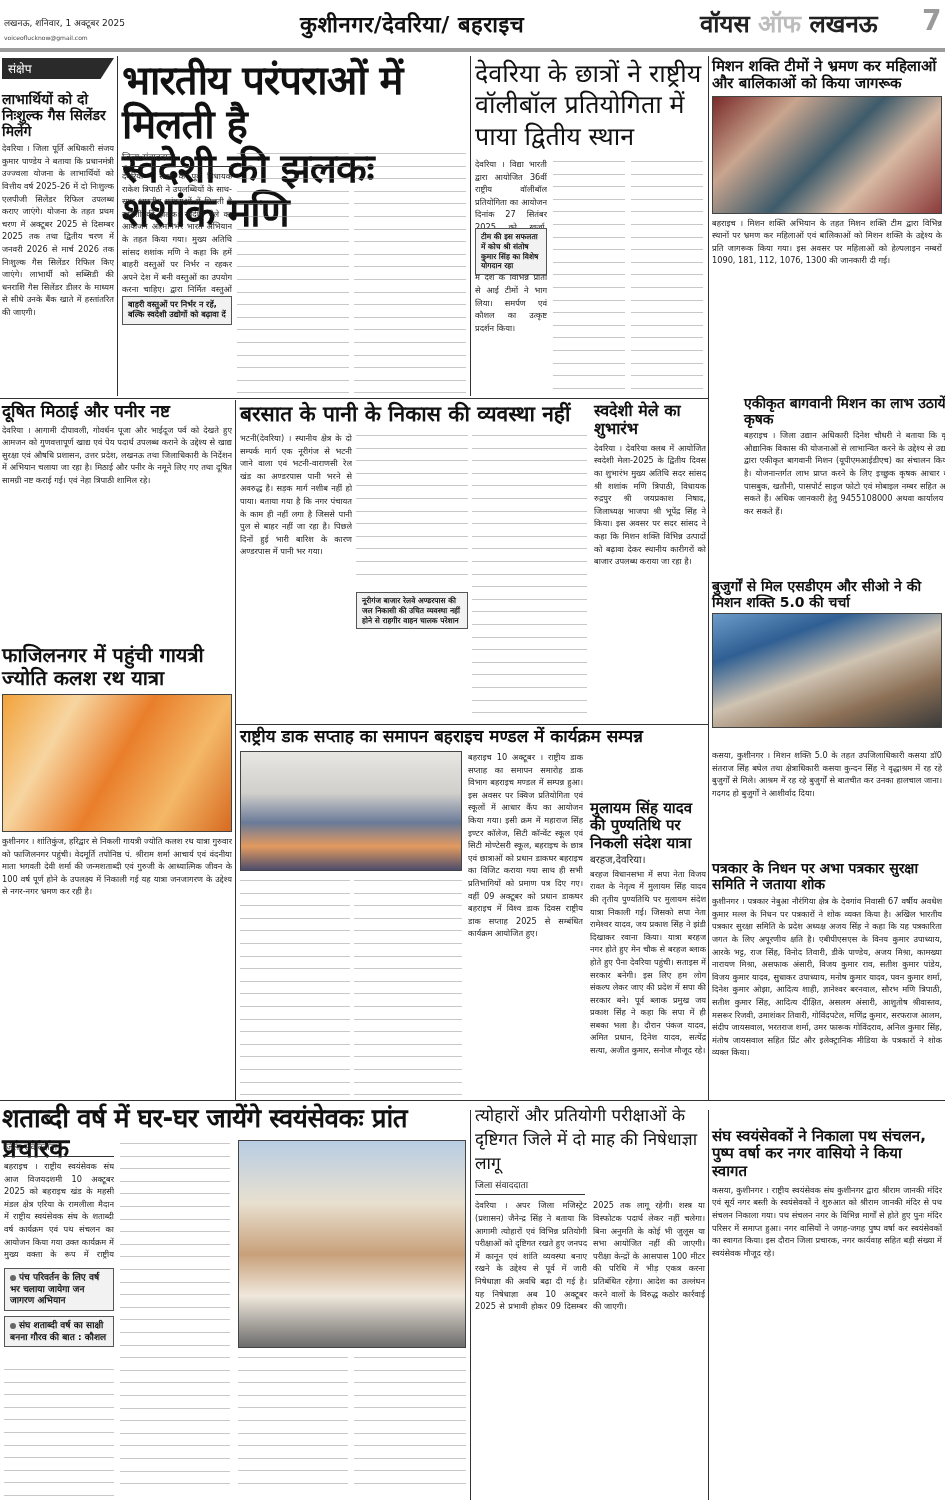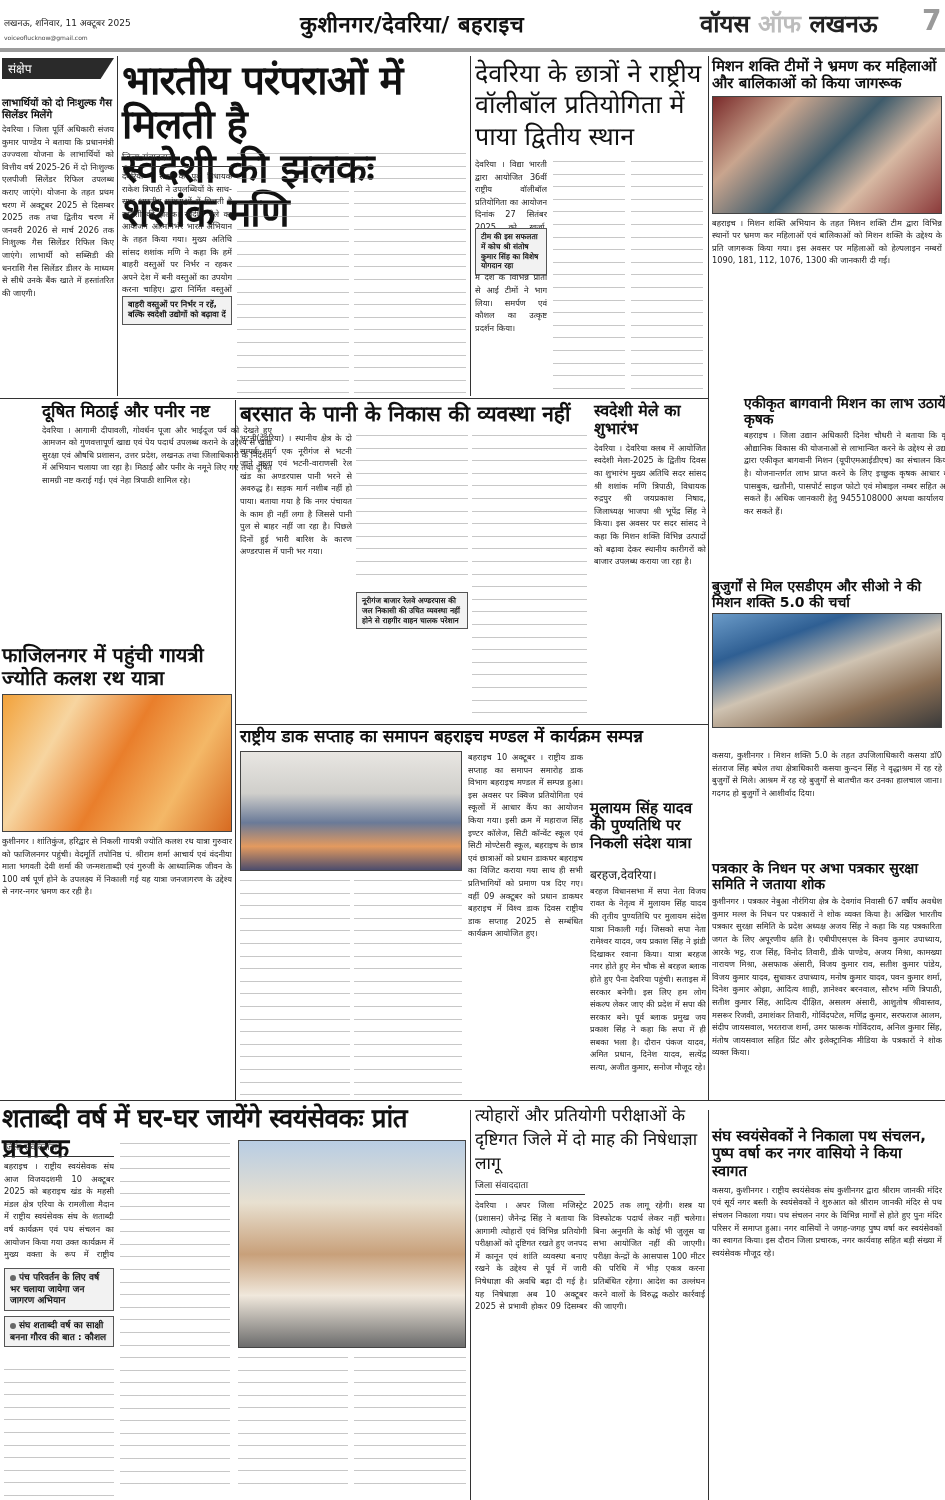--- a/index.html
+++ b/index.html
@@ -30,38 +30,38 @@
   .photo.march { background: linear-gradient(180deg, #b8cde3 0%, #e8e0d0 30%, #c8a07a 55%, #f0e8dc 75%, #6c6c6c 100%); }
   .photo.women { background: linear-gradient(135deg, #7a2a2a 0%, #c9a58e 25%, #3e5b6b 50%, #d7b9a3 70%, #8c3b3b 100%); }
   .callout { background: #f2f2f2; border: 1px solid #555; font-size: 9px; font-weight: bold; padding: 3px 5px; line-height: 1.3; }
   .callout .dot { display: inline-block; width: 6px; height: 6px; border-radius: 50%; background: #666; margin-right: 3px; vertical-align: middle; }
   .filler { background: repeating-linear-gradient(180deg, transparent 0 3px, #9a9a9a 3px 4px, transparent 4px 12.6px); opacity: 0.55; }
 </style>
 </head>
 <body>
 
 <div class="abs masthead">
-  <div class="abs mh-date">लखनऊ, शनिवार, 11 अक्टूबर 2025</div>
+  <div class="abs mh-date">लखनऊ, शनिवार, 1 अक्टूबर 2025</div>
   <div class="abs mh-email">voiceoflucknow@gmail.com</div>
   <div class="abs mh-brand"><span>वॉयस </span><span class="of">ऑफ</span><span> लखनऊ</span></div>
   <div class="abs mh-section">कुशीनगर/देवरिया/ बहराइच</div>
   <div class="abs mh-page">7</div>
   <div class="abs mh-rule"></div>
 </div>
 
 <div class="abs vrule" style="left:117px;top:56px;height:340px;"></div>
 <div class="abs vrule" style="left:470px;top:56px;height:340px;"></div>
 <div class="abs vrule" style="left:708px;top:56px;height:1044px;"></div>
 <div class="abs vrule" style="left:235px;top:400px;height:700px;"></div>
 <div class="abs vrule" style="left:470px;top:1110px;height:390px;"></div>
 <div class="abs vrule" style="left:708px;top:1110px;height:390px;"></div>
 
 <div class="abs" style="left:2px;top:58px;width:112px;">
   <div class="tag-box">संक्षेप</div>
-  <div class="hl hl-sm" style="font-size:10px;margin-top:18px;">लाभार्थियों को दो निःशुल्क गैस सिलेंडर मिलेंगे</div>
+  <div class="hl hl-sm" style="font-size:14px;margin-top:12px;">लाभार्थियों को दो निःशुल्क गैस सिलेंडर मिलेंगे</div>
   <div class="body-text" style="height:258px;margin-top:3px;">देवरिया । जिला पूर्ति अधिकारी संजय कुमार पाण्डेय ने बताया कि प्रधानमंत्री उज्ज्वला योजना के लाभार्थियों को वित्तीय वर्ष 2025-26 में दो निःशुल्क एलपीजी सिलेंडर रिफिल उपलब्ध कराए जाएंगे। योजना के तहत प्रथम चरण में अक्टूबर 2025 से दिसम्बर 2025 तक तथा द्वितीय चरण में जनवरी 2026 से मार्च 2026 तक निःशुल्क गैस सिलेंडर रिफिल किए जाएंगे। लाभार्थी को सब्सिडी की धनराशि गैस सिलेंडर डीलर के माध्यम से सीधे उनके बैंक खाते में हस्तांतरित की जाएगी।</div>
 </div>
 
 <div class="abs" style="left:122px;top:58px;width:345px;">
   <div class="hl hl-xl">भारतीय परंपराओं में मिलती है</div>
   <div class="hl hl-xl">स्वदेशी की झलकः शशांक मणि</div>
   <div class="abs byline" style="left:0;top:92px;width:110px;">जिला संवाददाता</div>
   <div class="abs body-text" style="left:0;top:112px;width:110px;height:135px;">देवरिया । सदर के पूर्व विधायक राकेश त्रिपाठी ने उपलब्धियों के साथ-साथ भारतीय परंपराओं में मिलती है स्वदेशी की झलक। स्वदेशी मेले का आयोजन आत्मनिर्भर भारत अभियान के तहत किया गया। मुख्य अतिथि सांसद शशांक मणि ने कहा कि हमें बाहरी वस्तुओं पर निर्भर न रहकर अपने देश में बनी वस्तुओं का उपयोग करना चाहिए। द्वारा निर्मित वस्तुओं का प्रदर्शन और उपयोग होता है। उन्होंने कहा कि आत्मनिर्भर भारत का सपना देशवासियों के सहयोग से ही पूरा होगा। अभियान और स्वदेशी अभियान प्रधानमंत्री नरेंद्र मोदी की एक दूरदर्शी सोच है।</div>
   <div class="abs callout" style="left:0;top:238px;width:110px;font-size:8px;">बाहरी वस्तुओं पर निर्भर न रहें, बल्कि स्वदेशी उद्योगों को बढ़ावा दें</div>
   <div class="abs filler" style="left:115px;top:92px;width:112px;height:245px;"></div>
@@ -77,21 +77,21 @@
 </div>
 
 <div class="abs" style="left:712px;top:58px;width:230px;">
   <div class="hl" style="font-size:15px;">मिशन शक्ति टीमों ने भ्रमण कर महिलाओं और बालिकाओं को किया जागरूक</div>
   <div class="photo women" style="width:230px;height:118px;margin-top:3px;"></div>
   <div class="body-text" style="height:185px;margin-top:3px;">बहराइच । मिशन शक्ति अभियान के तहत मिशन शक्ति टीम द्वारा विभिन्न स्थानों पर भ्रमण कर महिलाओं एवं बालिकाओं को मिशन शक्ति के उद्देश्य के प्रति जागरूक किया गया। इस अवसर पर महिलाओं को हेल्पलाइन नम्बरों 1090, 181, 112, 1076, 1300 की जानकारी दी गई।</div>
 </div>
 
 <div class="abs hrule" style="left:0;top:398px;width:708px;"></div>
 
-<div class="abs" style="left:2px;top:402px;width:230px;margin-left:40px;">
+<div class="abs" style="left:2px;top:402px;width:230px;">
   <div class="hl hl-sm">दूषित मिठाई और पनीर नष्ट</div>
   <div class="body-text" style="height:225px;margin-top:2px;">देवरिया । आगामी दीपावली, गोवर्धन पूजा और भाईदूज पर्व को देखते हुए आमजन को गुणवत्तापूर्ण खाद्य एवं पेय पदार्थ उपलब्ध कराने के उद्देश्य से खाद्य सुरक्षा एवं औषधि प्रशासन, उत्तर प्रदेश, लखनऊ तथा जिलाधिकारी के निर्देशन में अभियान चलाया जा रहा है। मिठाई और पनीर के नमूने लिए गए तथा दूषित सामग्री नष्ट कराई गई। एवं नेहा त्रिपाठी शामिल रहे।</div>
 </div>
 
 <div class="abs" style="left:2px;top:644px;width:230px;">
   <div class="hl hl-md">फाजिलनगर में पहुंची गायत्री ज्योति कलश रथ यात्रा</div>
   <div class="photo orange" style="width:230px;height:138px;margin-top:4px;"></div>
   <div class="body-text" style="height:250px;margin-top:3px;">कुशीनगर । शांतिकुंज, हरिद्वार से निकली गायत्री ज्योति कलश रथ यात्रा गुरुवार को फाजिलनगर पहुंची। वेदमूर्ति तपोनिष्ठ पं. श्रीराम शर्मा आचार्य एवं वंदनीया माता भगवती देवी शर्मा की जन्मशताब्दी एवं गुरुजी के आध्यात्मिक जीवन के 100 वर्ष पूर्ण होने के उपलक्ष्य में निकाली गई यह यात्रा जनजागरण के उद्देश्य से नगर-नगर भ्रमण कर रही है।</div>
 </div>
 
@@ -124,21 +124,21 @@
 <div class="abs" style="left:240px;top:727px;width:465px;">
   <div class="hl" style="font-size:17px;">राष्ट्रीय डाक सप्ताह का समापन बहराइच मण्डल में कार्यक्रम सम्पन्न</div>
   <div class="photo hall" style="position:absolute;left:0;top:24px;width:222px;height:120px;"></div>
   <div class="abs body-text" style="left:228px;top:24px;width:115px;height:345px;">बहराइच 10 अक्टूबर । राष्ट्रीय डाक सप्ताह का समापन समारोह डाक विभाग बहराइच मण्डल में सम्पन्न हुआ। इस अवसर पर क्विज प्रतियोगिता एवं स्कूलों में आधार कैंप का आयोजन किया गया। इसी क्रम में महाराज सिंह इण्टर कॉलेज, सिटी कॉन्वेंट स्कूल एवं सिटी मोण्टेसरी स्कूल, बहराइच के छात्र एवं छात्राओं को प्रधान डाकघर बहराइच का विजिट कराया गया साथ ही सभी प्रतिभागियों को प्रमाण पत्र दिए गए। वहीं 09 अक्टूबर को प्रधान डाकघर बहराइच में विश्व डाक दिवस राष्ट्रीय डाक सप्ताह 2025 से सम्बंधित कार्यक्रम आयोजित हुए।</div>
   <div class="abs filler" style="left:0;top:150px;width:110px;height:220px;"></div>
   <div class="abs filler" style="left:114px;top:150px;width:108px;height:220px;"></div>
 </div>
 
 <div class="abs" style="left:590px;top:800px;width:116px;">
   <div class="hl" style="font-size:15px;">मुलायम सिंह यादव की पुण्यतिथि पर निकली संदेश यात्रा</div>
-  <div style="font-size:12px;margin-top:14px;">बरहज,देवरिया।</div>
+  <div style="font-size:10px;margin-top:0;">बरहज,देवरिया।</div>
   <div class="body-text" style="height:225px;margin-top:2px;">बरहज विधानसभा में सपा नेता विजय रावत के नेतृत्व में मुलायम सिंह यादव की तृतीय पुण्यतिथि पर मुलायम संदेश यात्रा निकाली गई। जिसको सपा नेता रामेश्वर यादव, जय प्रकाश सिंह ने झंडी दिखाकर रवाना किया। यात्रा बरहज नगर होते हुए मेन चौक से बरहज ब्लाक होते हुए पैना देवरिया पहुंची। सताइस में सरकार बनेगी। इस लिए हम लोग संकल्प लेकर जाए की प्रदेश में सपा की सरकार बने। पूर्व ब्लाक प्रमुख जय प्रकाश सिंह ने कहा कि सपा में ही सबका भला है। दौरान पंकज यादव, अमित प्रधान, दिनेश यादव, सत्येंद्र सत्या, अजीत कुमार, सनोज मौजूद रहे।</div>
 </div>
 
 <div class="abs" style="left:712px;top:860px;width:230px;">
   <div class="hl" style="font-size:14px;">पत्रकार के निधन पर अभा पत्रकार सुरक्षा समिति ने जताया शोक</div>
   <div class="body-text" style="height:210px;margin-top:3px;">कुशीनगर । पत्रकार नेबुआ नौरंगिया क्षेत्र के देवगांव निवासी 67 वर्षीय अवधेश कुमार मल्ल के निधन पर पत्रकारों ने शोक व्यक्त किया है। अखिल भारतीय पत्रकार सुरक्षा समिति के प्रदेश अध्यक्ष अजय सिंह ने कहा कि यह पत्रकारिता जगत के लिए अपूरणीय क्षति है। एबीपीएसएस के विनय कुमार उपाध्याय, आरके भट्ट, राज सिंह, विनोद तिवारी, डीके पाण्डेय, अजय मिश्रा, कामख्या नारायण मिश्रा, असफाक अंसारी, विजय कुमार राव, सतीश कुमार पांडेय, विजय कुमार यादव, सुधाकर उपाध्याय, मनोष कुमार यादव, पवन कुमार शर्मा, दिनेश कुमार ओझा, आदित्य शाही, ज्ञानेश्वर बरनवाल, सौरभ मणि त्रिपाठी, सतीश कुमार सिंह, आदित्य दीक्षित, असलम अंसारी, आशुतोष श्रीवास्तव, मसरूर रिजवी, उमाशंकर तिवारी, गोविंदपटेल, मणिंद्र कुमार, सरफराज आलम, संदीप जायसवाल, भरतराज शर्मा, उमर फारूक गोविंदराव, अनिल कुमार सिंह, मंतोष जायसवाल सहित प्रिंट और इलेक्ट्रानिक मीडिया के पत्रकारों ने शोक व्यक्त किया।</div>
 </div>
 
 <div class="abs hrule" style="left:0;top:1100px;width:945px;"></div>
 

